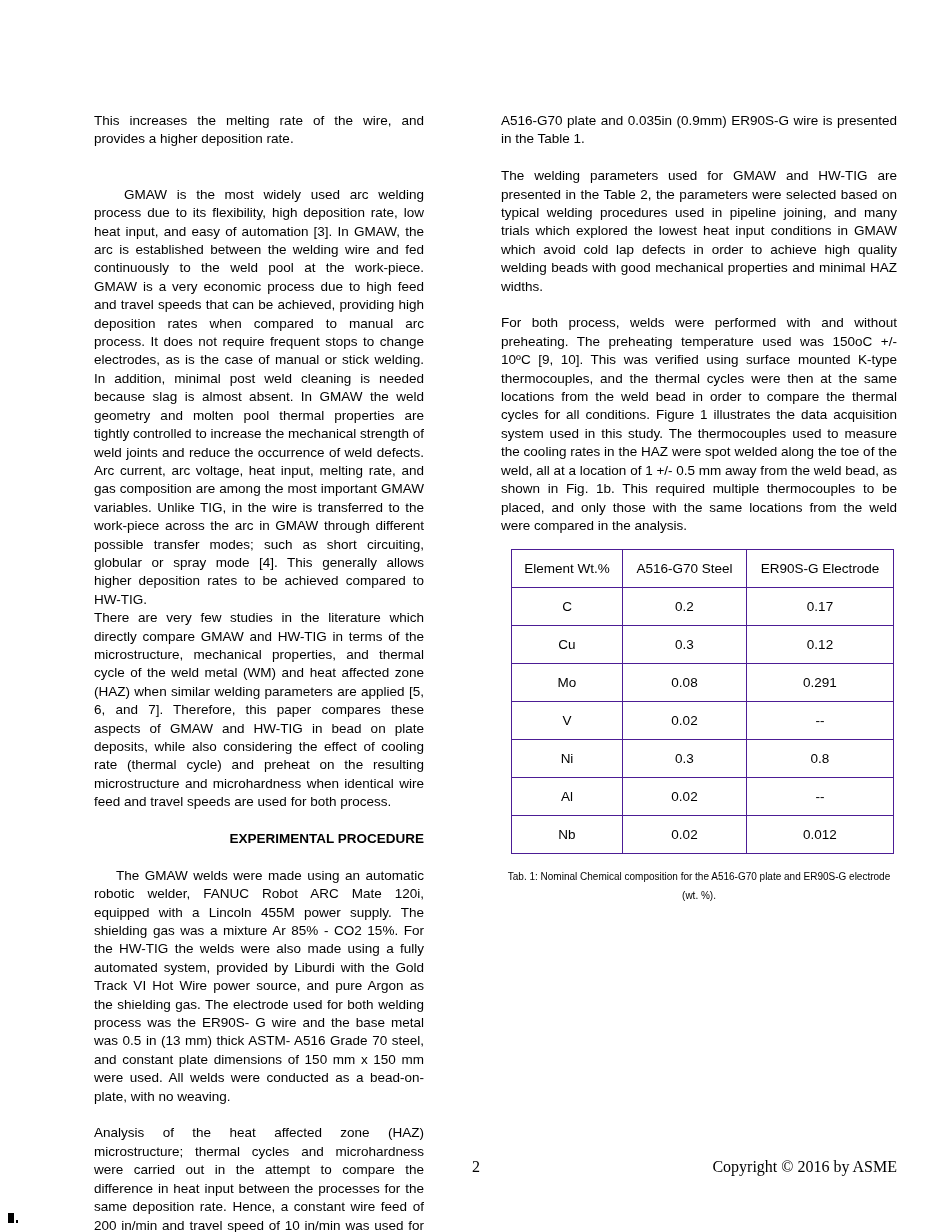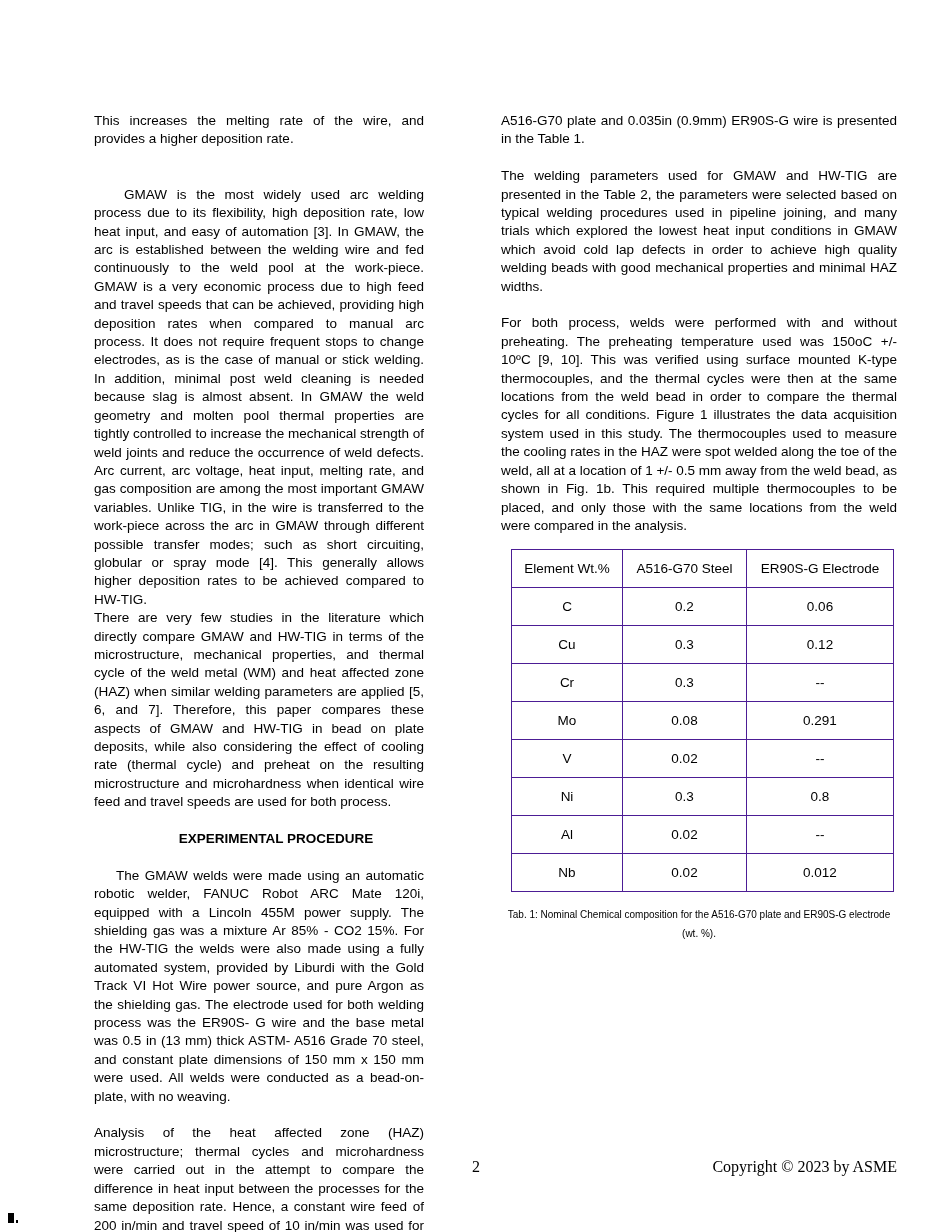--- a/index.html
+++ b/index.html
@@ -30,21 +30,21 @@
   .col p.first { margin-top: 0; }
   .col p.gap2 { margin-top: 37px; }
   .col p.nogap { margin-top: 0; }
   .col p.indent { text-indent: 30px; }
   .col p.indent-sm { text-indent: 22px; }
   h2.section {
     font-size: 13.5px;
     font-weight: bold;
     line-height: 18.4px;
     margin-top: 18.4px;
-    text-align: center;
+    text-align: right;
     padding-left: 34px;
   }
   table.comp {
     border-collapse: collapse;
     margin: 14px 0 0 10px;
     table-layout: fixed;
   }
   table.comp th, table.comp td {
     border: 1px solid #4c1d95;
     text-align: center;
@@ -124,31 +124,26 @@
           <tr>
               <th>Element Wt.%</th>
               <th>A516-G70 Steel</th>
               <th>ER90S-G Electrode</th>
             </tr>
         </thead>
         <tbody>
             <tr>
               <td>C</td>
               <td>0.2</td>
-              <td>0.06</td>
+              <td>0.17</td>
             </tr>
             <tr>
               <td>Cu</td>
               <td>0.3</td>
               <td>0.12</td>
-            </tr>
-            <tr>
-              <td>Cr</td>
-              <td>0.3</td>
-              <td>--</td>
             </tr>
             <tr>
               <td>Mo</td>
               <td>0.08</td>
               <td>0.291</td>
             </tr>
             <tr>
               <td>V</td>
               <td>0.02</td>
               <td>--</td>
@@ -171,17 +166,17 @@
           </tbody>
       </table>
 
       <div class="caption">Tab. 1: Nominal Chemical composition for the A516-G70 plate and ER90S-G electrode (wt. %).</div>
     </div>
 
   </div>
 
   <div class="footer">
     <span class="page-num">2</span>
-    <span class="copyright">Copyright © 2023 by ASME</span>
+    <span class="copyright">Copyright © 2016 by ASME</span>
   </div>
 </div>
 
 <div class="artifact"></div>
 
 </body></html>

